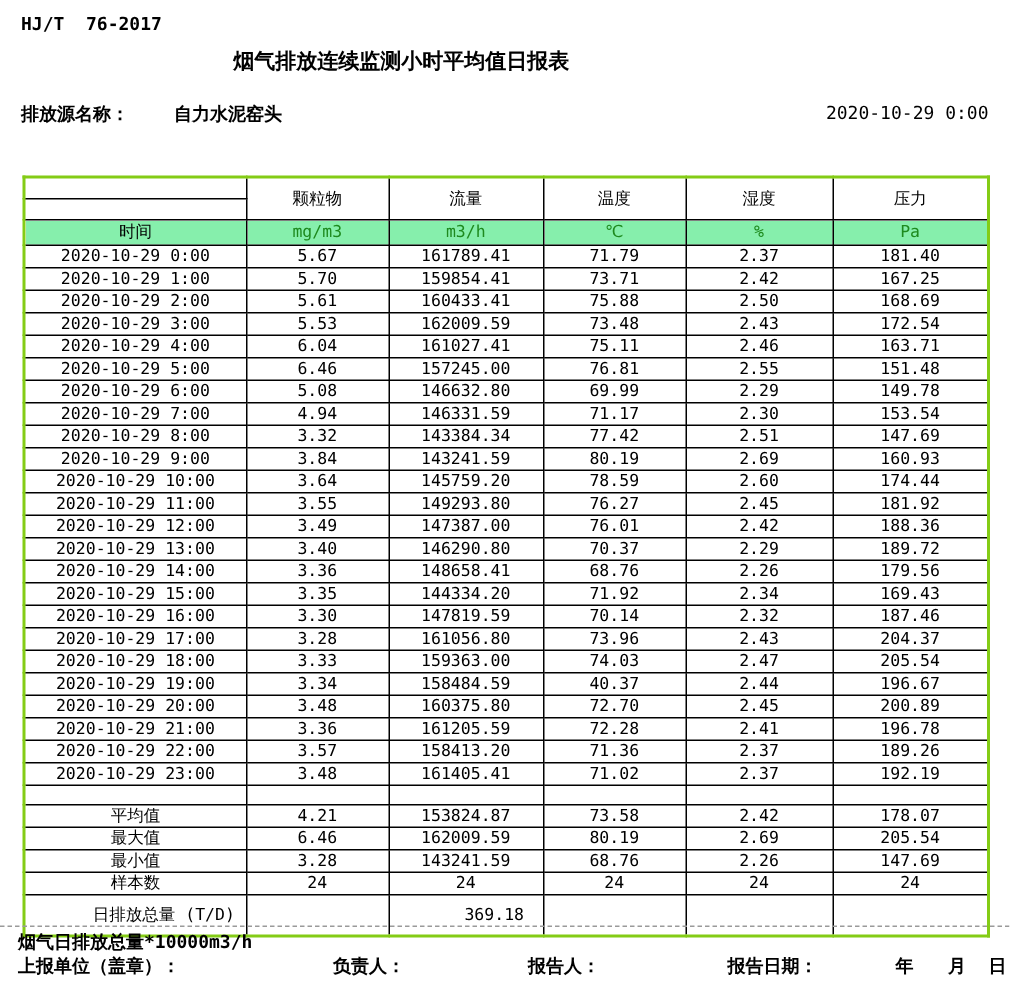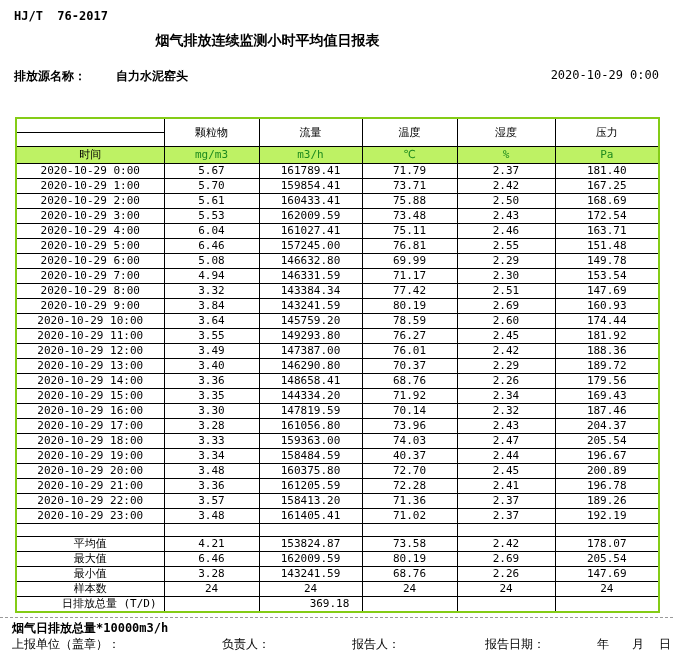--- a/index.html
+++ b/index.html
@@ -26,36 +26,36 @@
     border-collapse:collapse; table-layout:fixed;
     border:2px solid #84cc16;
   }
   table.report td, table.report th {
     border:1px solid #000; text-align:center; vertical-align:middle;
     white-space:nowrap; overflow:hidden; font-weight:normal;
     font-size:11px; line-height:1; height:15px; padding:0 2px;
   }
   tr.hdr-sub td { height:14px; }
   th.pollutant { font-size:12px; font-weight:bold; }
-  tr.unit-row td, tr.unit-row th { height:17px; background:#bef264; }
+  tr.unit-row td, tr.unit-row th { height:17px; background:#86efac; }
   th.time-header { font-size:12px; font-weight:bold; color:#000; }
   td.unit-cell { font-size:10px; color:#1e8a1e; }
   tr.spacer-row td { height:13px; }
   td.label-cell { font-size:11px; }
-  tr.total-row td { height:16px;padding-left:40px; }
+  tr.total-row td { height:28px;padding-left:40px; }
 
   .page-break-line {
     position:absolute; left:0; top:617px; width:673px; height:0;
     border-top:1px dashed #9a9a9a;
   }
   .footer-note {
     position:absolute; left:12px; top:620px;
     font-size:12px; font-weight:600; white-space:pre;
   }
-  .footer-line { position:absolute; left:0; top:636px; width:673px; height:16px; font-size:12px; font-weight:normal; }
+  .footer-line { position:absolute; left:0; top:636px; width:673px; height:16px; font-size:12px; font-weight:bold; }
   .footer-line span { position:absolute; white-space:pre; }
   .f-unit   { left:12px; }
   .f-resp   { left:222px; }
   .f-report { left:352px; }
   .f-date   { left:485px; }
   .f-year   { left:597px; }
   .f-month  { left:632px; }
   .f-day    { left:659px; }
 </style>
 </head>

